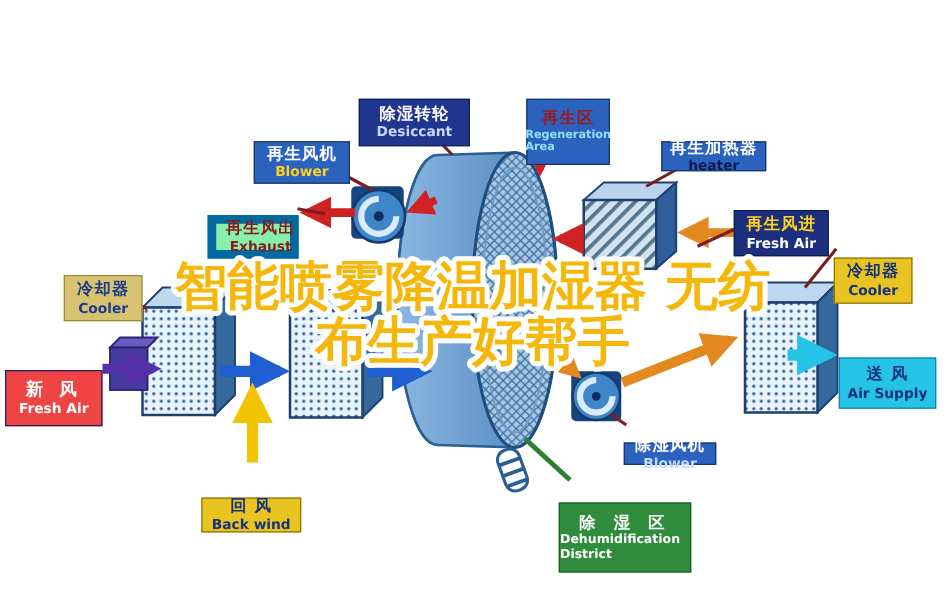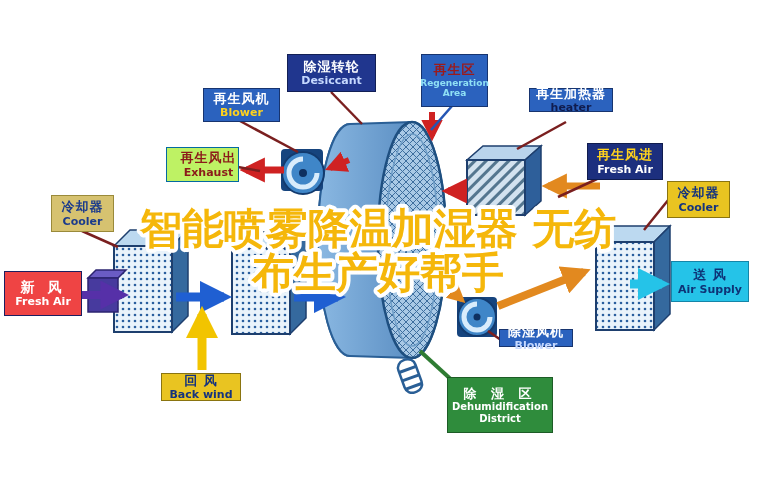--- a/index.html
+++ b/index.html
@@ -4,36 +4,36 @@
 <style>
   html,body{margin:0;padding:0;background:#fff;}
   .stage{position:relative;width:757px;height:488px;background:#ffffff;overflow:hidden;
          font-family:"DejaVu Sans",sans-serif;}
   .layer{position:absolute;left:0;top:0;width:757px;height:488px;}
   .shapes{z-index:1;}
   .labels{z-index:2;}
   .titles{z-index:3;pointer-events:none;}
 
   .lbl{position:absolute;display:flex;flex-direction:column;align-items:center;justify-content:center;
-       text-align:center;font-weight:bold;line-height:1.2;box-sizing:border-box;}
+       text-align:left;font-weight:bold;line-height:1.2;box-sizing:border-box;margin-top:25px;}
   .lbl .zh{font-size:13px;letter-spacing:1px;white-space:nowrap;}
   .lbl .en{font-size:11px;}
   .en-sm{font-size:9px !important;line-height:1.15;}
   .en-yellow{color:#ffd21e;}
   .en-paleblue{color:#c6d9ff;}
   .en-cyan{color:#8fe0f5;}
   .en-dark{color:#101c4e;}
   .zh-red{color:#9c1a1a;}
 
   .lbl-blue{background:#2b62be;color:#fff;border:1px solid #17346f;}
   .lbl-navy{background:#20368e;color:#fff;border:1px solid #121f55;}
   .lbl-darknavy{background:#1c2f7e;border:1px solid #101c4e;}
   .lbl-darknavy .zh{color:#ffd21e;}
   .lbl-darknavy .en{color:#ffffff;}
-  .lbl-gold{background:#bef264;border:1px solid #0369a1;padding-left:12px;}
+  .lbl-gold{background:#86efac;border:7px solid #0369a1;padding-left:12px;}
   .lbl-gold .zh,.lbl-gold .en{color:#8b1a1a;}
   .lbl-khaki{background:#d6c270;border:1px solid #9a8a3a;color:#1a3a8c;}
   .lbl-yellow{background:#e9c421;border:1px solid #8a7410;color:#14337e;}
   .lbl-indigo{background:#ef4444;border:1px solid #1c1e60;color:#fff;}
   .lbl-indigo .zh{font-size:14px;letter-spacing:4px;}
   .lbl-cyan{background:#25c3e8;border:1px solid #1585a8;color:#0e3376;}
   .lbl-green{background:#2f8c3c;border:1px solid #1d5c26;color:#fff;}
   .lbl-green .zh{letter-spacing:5px;}
   .lbl-green .en{font-size:10px;line-height:1.15;}
 

